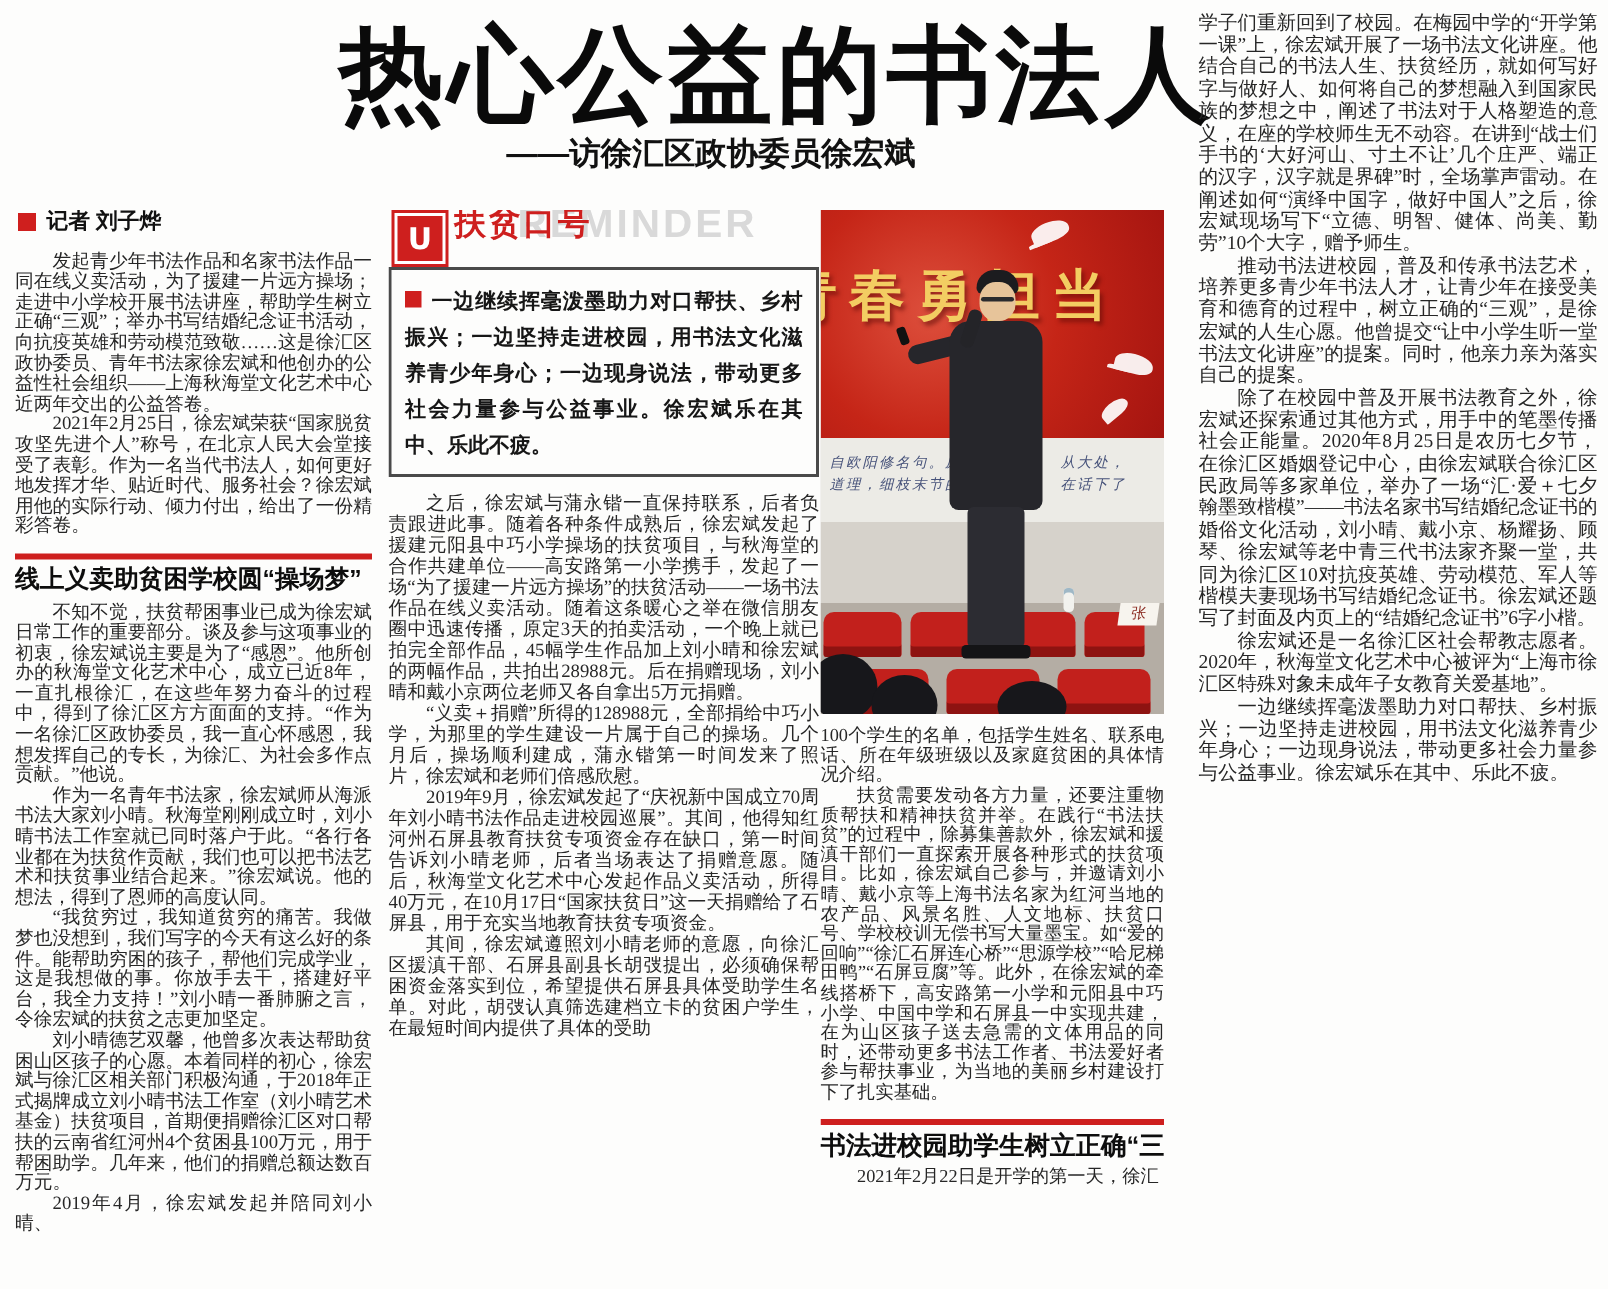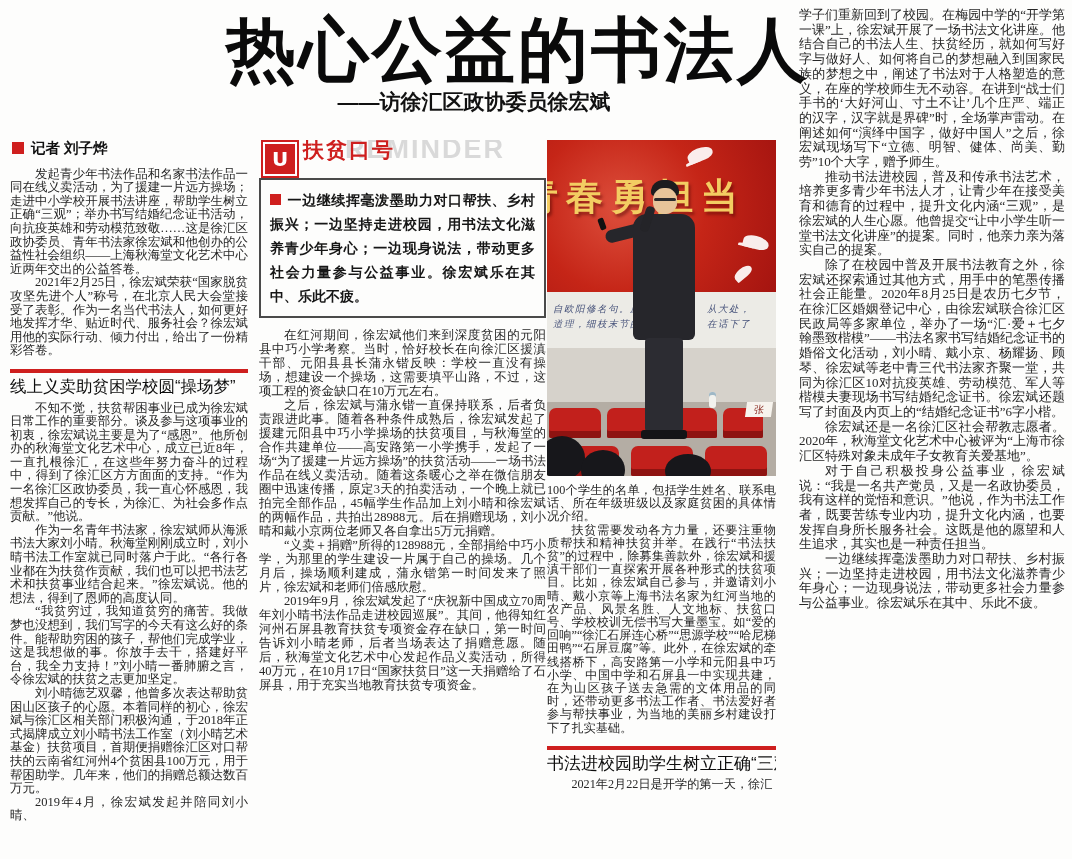--- a/index.html
+++ b/index.html
@@ -26,21 +26,21 @@
   #col3{left:547px;top:140px;width:229px;height:719px;font-size:12.2px;line-height:13.2px;}
   #col4{left:799px;top:8px;  width:266px;height:851px;font-size:13px;  line-height:14.7px;}
   .col p{margin:0;}
   .ind{text-indent:2em;}
   
   .byline{display:flex;align-items:flex-start;gap:7px;margin:2px 0 12px 2px;
     font-family:"Liberation Sans",sans-serif;font-size:14.5px;font-weight:700;color:#111;}
   .red-sq{width:12px;height:12px;background:#cf1f1e;color:#cf1f1e;overflow:hidden;font-size:0;flex:none;}
   
   .rule{height:4px;background:#ce1f1e;margin:11px 0 7px;}
-  .sec-h{font-family:"Liberation Sans",sans-serif;font-weight:400;color:#0d0d0d;
+  .sec-h{font-family:"Liberation Sans",sans-serif;font-weight:700;color:#0d0d0d;
     margin:0 0 8px;white-space:nowrap;}
   #col1 .sec-h{font-size:16.5px;}
   #col3 .sec-h{font-size:17px;}
   
   .rem-head{position:relative;height:36px;margin-bottom:2px;font-family:"Liberation Sans",sans-serif;}
   .rem-mark{position:absolute;left:86px;top:2px;font-size:27px;font-weight:700;
     color:#d9d9d9;letter-spacing:2px;z-index:0;}
   .rem-logo{position:absolute;left:2px;top:0;width:30px;height:30px;border:2px solid #ce1f1e;
     background:#fff;padding:2px;z-index:1;}
   .rem-logo-in{width:100%;height:100%;background:#ce1f1e;color:#fff;display:flex;
@@ -113,24 +113,24 @@
   <div class="rem-head">
     <span class="rem-mark">REMINDER</span>
     <span class="rem-logo">
       <span class="rem-logo-in">U</span>
     </span>
     <span class="rem-title">扶贫口号</span>
   </div>
   <div class="rem-box">
     <span class="red-sq"></span><span>一边继续挥毫泼墨助力对口帮扶、乡村振兴；一边坚持走进校园，用书法文化滋养青少年身心；一边现身说法，带动更多社会力量参与公益事业。徐宏斌乐在其中、乐此不疲。</span>
   </div>
-  <p class="ind">在红河期间，徐宏斌他们来到深度贫困的元阳县中巧小学考察。当时，恰好校长在向徐汇区援滇干部、元阳县县长蒲永锴反映：学校一直没有操场，想建设一个操场，这需要填平山路，不过，这项工程的资金缺口在10万元左右。</p>
   <p class="ind">之后，徐宏斌与蒲永锴一直保持联系，后者负责跟进此事。随着各种条件成熟后，徐宏斌发起了援建元阳县中巧小学操场的扶贫项目，与秋海堂的合作共建单位——高安路第一小学携手，发起了一场“为了援建一片远方操场”的扶贫活动——一场书法作品在线义卖活动。随着这条暖心之举在微信朋友圈中迅速传播，原定3天的拍卖活动，一个晚上就已拍完全部作品，45幅学生作品加上刘小晴和徐宏斌的两幅作品，共拍出28988元。后在捐赠现场，刘小晴和戴小京两位老师又各自拿出5万元捐赠。</p>
   <p class="ind">“义卖＋捐赠”所得的128988元，全部捐给中巧小学，为那里的学生建设一片属于自己的操场。几个月后，操场顺利建成，蒲永锴第一时间发来了照片，徐宏斌和老师们倍感欣慰。</p>
   <p class="ind">2019年9月，徐宏斌发起了“庆祝新中国成立70周年刘小晴书法作品走进校园巡展”。其间，他得知红河州石屏县教育扶贫专项资金存在缺口，第一时间告诉刘小晴老师，后者当场表达了捐赠意愿。随后，秋海堂文化艺术中心发起作品义卖活动，所得40万元，在10月17日“国家扶贫日”这一天捐赠给了石屏县，用于充实当地教育扶贫专项资金。</p>
+  <p class="ind">其间，徐宏斌遵照刘小晴老师的意愿，向徐汇区援滇干部、石屏县副县长胡弢提出，必须确保帮困资金落实到位，希望提供石屏县具体受助学生名单。对此，胡弢认真筛选建档立卡的贫困户学生，在最短时间内提供了具体的受助</p>
 </div>
 
 <div class="col" id="col3">
   <div class="photo">
     <div class="ph-banner">
       <div class="ph-slogan">青春勇担当</div>
       <span class="dove" style="left:140px;top:8px;"></span>
       <span class="dove" style="left:196px;top:96px;transform:rotate(14deg);"></span>
       <span class="dove" style="left:186px;top:128px;transform:rotate(-40deg);width:20px;height:10px;"></span>
     </div>
@@ -166,18 +166,17 @@
   </div>
   <p>100个学生的名单，包括学生姓名、联系电话、所在年级班级以及家庭贫困的具体情况介绍。</p>
   <p class="ind">扶贫需要发动各方力量，还要注重物质帮扶和精神扶贫并举。在践行“书法扶贫”的过程中，除募集善款外，徐宏斌和援滇干部们一直探索开展各种形式的扶贫项目。比如，徐宏斌自己参与，并邀请刘小晴、戴小京等上海书法名家为红河当地的农产品、风景名胜、人文地标、扶贫口号、学校校训无偿书写大量墨宝。如“爱的回响”“徐汇石屏连心桥”“思源学校”“哈尼梯田鸭”“石屏豆腐”等。此外，在徐宏斌的牵线搭桥下，高安路第一小学和元阳县中巧小学、中国中学和石屏县一中实现共建，在为山区孩子送去急需的文体用品的同时，还带动更多书法工作者、书法爱好者参与帮扶事业，为当地的美丽乡村建设打下了扎实基础。</p>
   <div class="rule"></div>
   <h2 class="sec-h">书法进校园助学生树立正确“三观”</h2>
   <p class="ind">2021年2月22日是开学的第一天，徐汇</p>
 </div>
 
 <div class="col" id="col4">
   <p>学子们重新回到了校园。在梅园中学的“开学第一课”上，徐宏斌开展了一场书法文化讲座。他结合自己的书法人生、扶贫经历，就如何写好字与做好人、如何将自己的梦想融入到国家民族的梦想之中，阐述了书法对于人格塑造的意义，在座的学校师生无不动容。在讲到“战士们手书的‘大好河山、寸土不让’几个庄严、端正的汉字，汉字就是界碑”时，全场掌声雷动。在阐述如何“演绎中国字，做好中国人”之后，徐宏斌现场写下“立德、明智、健体、尚美、勤劳”10个大字，赠予师生。</p>
-  <p class="ind">推动书法进校园，普及和传承书法艺术，培养更多青少年书法人才，让青少年在接受美育和德育的过程中，提升文化内涵“三观”，是徐宏斌的人生心愿。他曾提交“让中小学生听一堂书法文化讲座”的提案。同时，他亲力亲为落实自己的提案。</p>
+  <p class="ind">推动书法进校园，普及和传承书法艺术，培养更多青少年书法人才，让青少年在接受美育和德育的过程中，树立正确的“三观”，是徐宏斌的人生心愿。他曾提交“让中小学生听一堂书法文化讲座”的提案。同时，他亲力亲为落实自己的提案。</p>
   <p class="ind">除了在校园中普及开展书法教育之外，徐宏斌还探索通过其他方式，用手中的笔墨传播社会正能量。2020年8月25日是农历七夕节，在徐汇区婚姻登记中心，由徐宏斌联合徐汇区民政局等多家单位，举办了一场“汇·爱＋七夕　翰墨致楷模”——书法名家书写结婚纪念证书的婚俗文化活动，刘小晴、戴小京、杨耀扬、顾琴、徐宏斌等老中青三代书法家齐聚一堂，共同为徐汇区10对抗疫英雄、劳动模范、军人等楷模夫妻现场书写结婚纪念证书。徐宏斌还题写了封面及内页上的“结婚纪念证书”6字小楷。</p>
   <p class="ind">徐宏斌还是一名徐汇区社会帮教志愿者。2020年，秋海堂文化艺术中心被评为“上海市徐汇区特殊对象未成年子女教育关爱基地”。</p>
-  <p class="ind">对于自己积极投身公益事业，徐宏斌说：“我是一名共产党员，又是一名政协委员，我有这样的觉悟和意识。”他说，作为书法工作者，既要苦练专业内功，提升文化内涵，也要发挥自身所长服务社会。这既是他的愿望和人生追求，其实也是一种责任担当。</p>
   <p class="ind">一边继续挥毫泼墨助力对口帮扶、乡村振兴；一边坚持走进校园，用书法文化滋养青少年身心；一边现身说法，带动更多社会力量参与公益事业。徐宏斌乐在其中、乐此不疲。</p>
 </div>
 
 </body></html>

